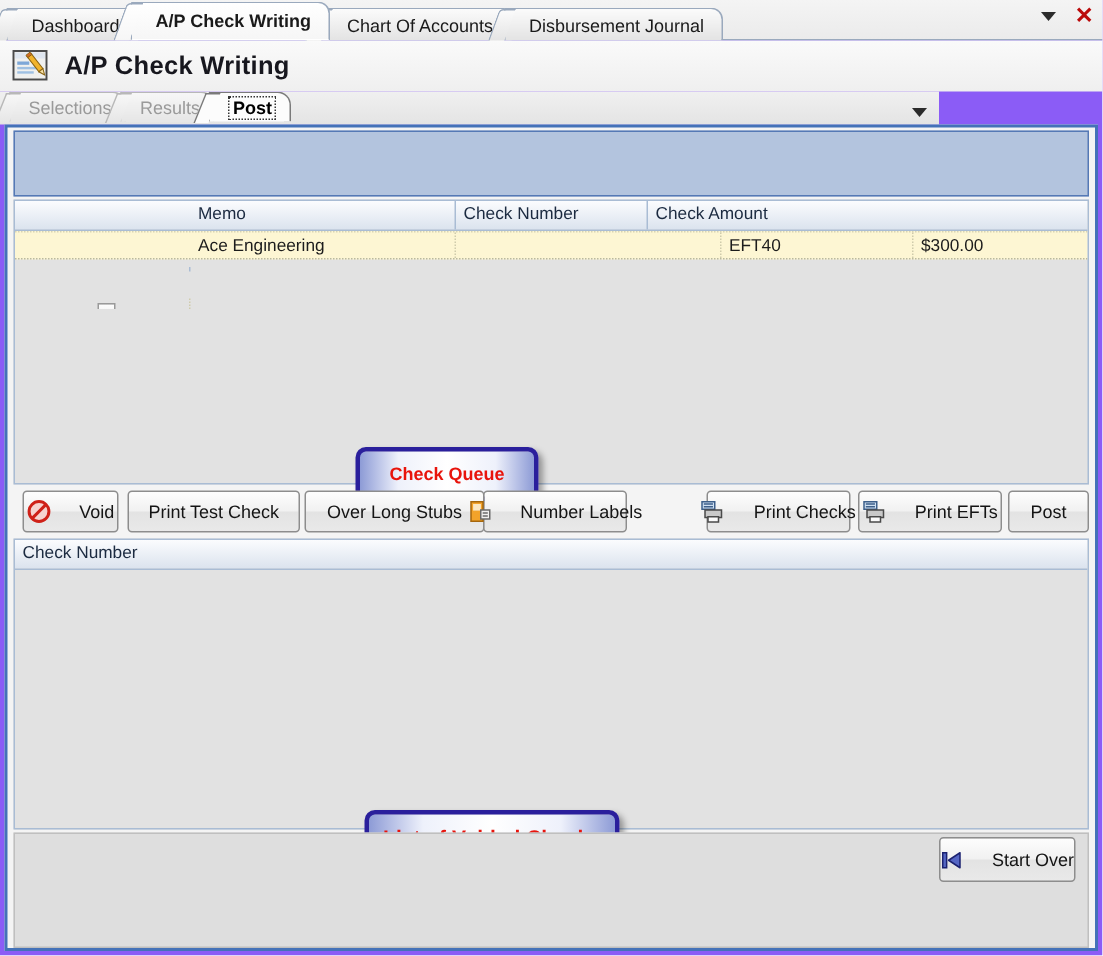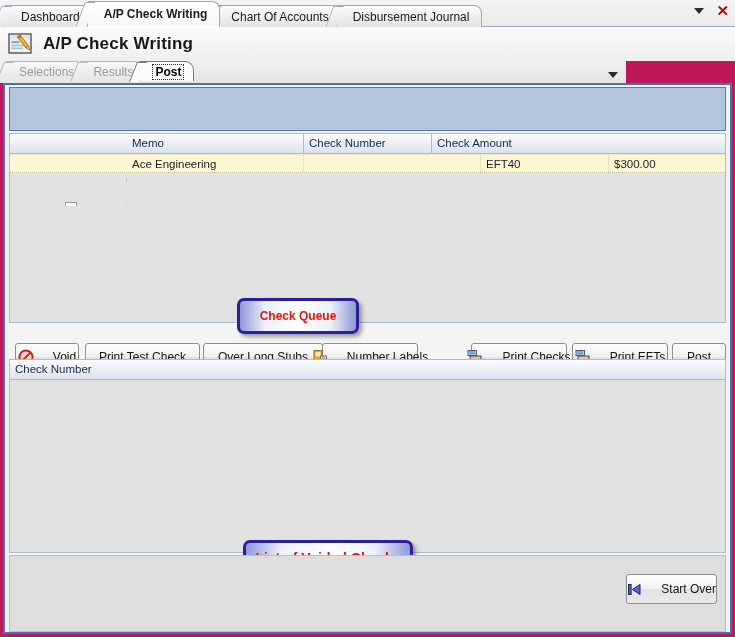--- a/index.html
+++ b/index.html
@@ -7,21 +7,21 @@
     margin: 0; padding: 0;
     width: 735px; height: 637px;
     overflow: hidden;
     font-family: "Liberation Sans", sans-serif;
     background: #ffffff;
   }
 
   #app {
     position: relative;
     width: 735px; height: 637px;
-    background: #be185d;
+    background: #8b5cf6;
   }
 
   
   .topbar {
     position: absolute; left: 0; top: 0; width: 735px; height: 27px;
     background: linear-gradient(#f4f4f4, #ebebeb);
     border-bottom: 1px solid #9aa9bd;
   }
   .tabstrip {
     position: absolute; left: 4px; top: 0; height: 27px;
@@ -207,21 +207,21 @@
   }
   #callout-void {
     left: 238px; top: 455px; width: 170px; height: 36px; font-size: 14px;
   }
 
   
   .toolbar {
     position: absolute; left: 4px; top: 240px; width: 717px; height: 32px;
   }
   .btn {
-    position: absolute; top: 18px; height: 28px;
+    position: absolute; top: 2px; height: 28px;
     border: 1px solid #8d8d8d;
     border-radius: 3px;
     background: linear-gradient(#fdfdfd 0%, #f1f1f1 48%, #e3e3e3 52%, #e9e9e9 100%);
     display: flex; align-items: center; justify-content: center;
     font-size: 12px; color: #141414;
     cursor: pointer; white-space: nowrap;
     gap: 19px;
   }
   .btn .bl { line-height: 1; }
 

